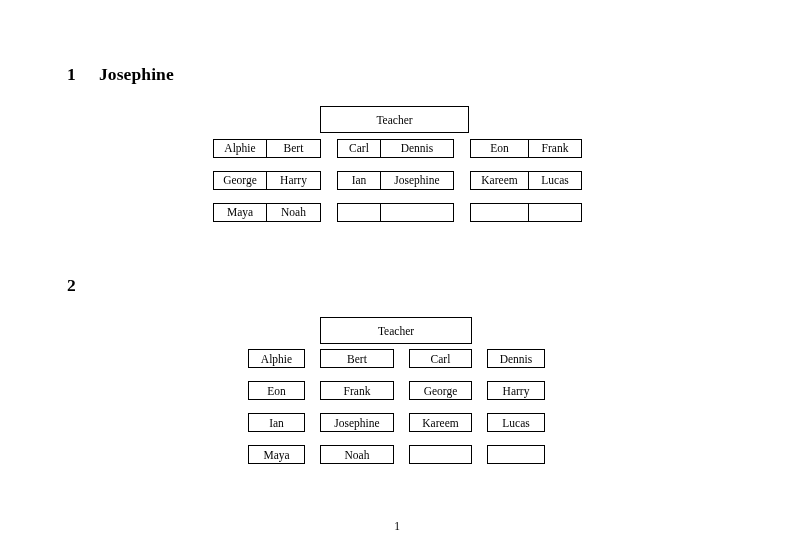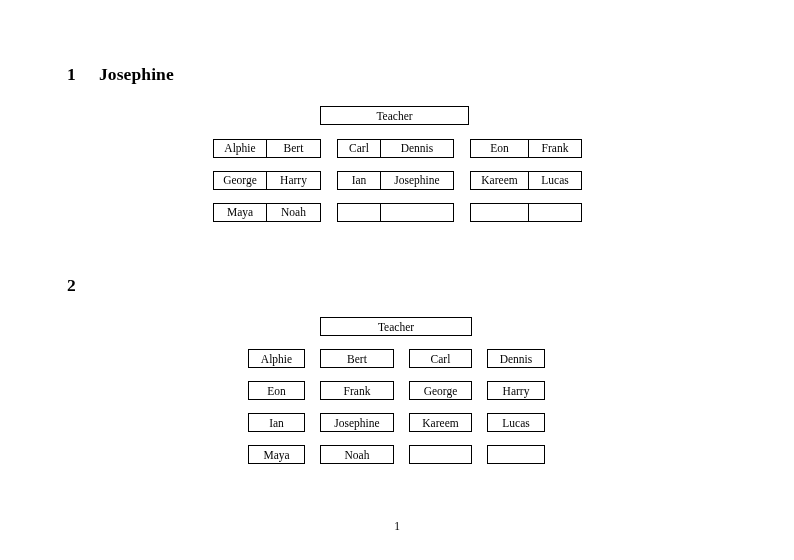--- a/index.html
+++ b/index.html
@@ -59,21 +59,21 @@
     background: #ffffff;
   }
   
   .group .cell + .cell {
     border-left: 1px solid #000000;
     margin-left: -1px;
   }
 
   .teacher-box {
     position: absolute;
-    height: 19px;
+    height: 27px;
     border: 1px solid #000000;
     box-sizing: border-box;
     display: flex;
     align-items: center;
     justify-content: center;
     font-size: 11.5px;
     background: #ffffff;
     white-space: nowrap;
   }
 

